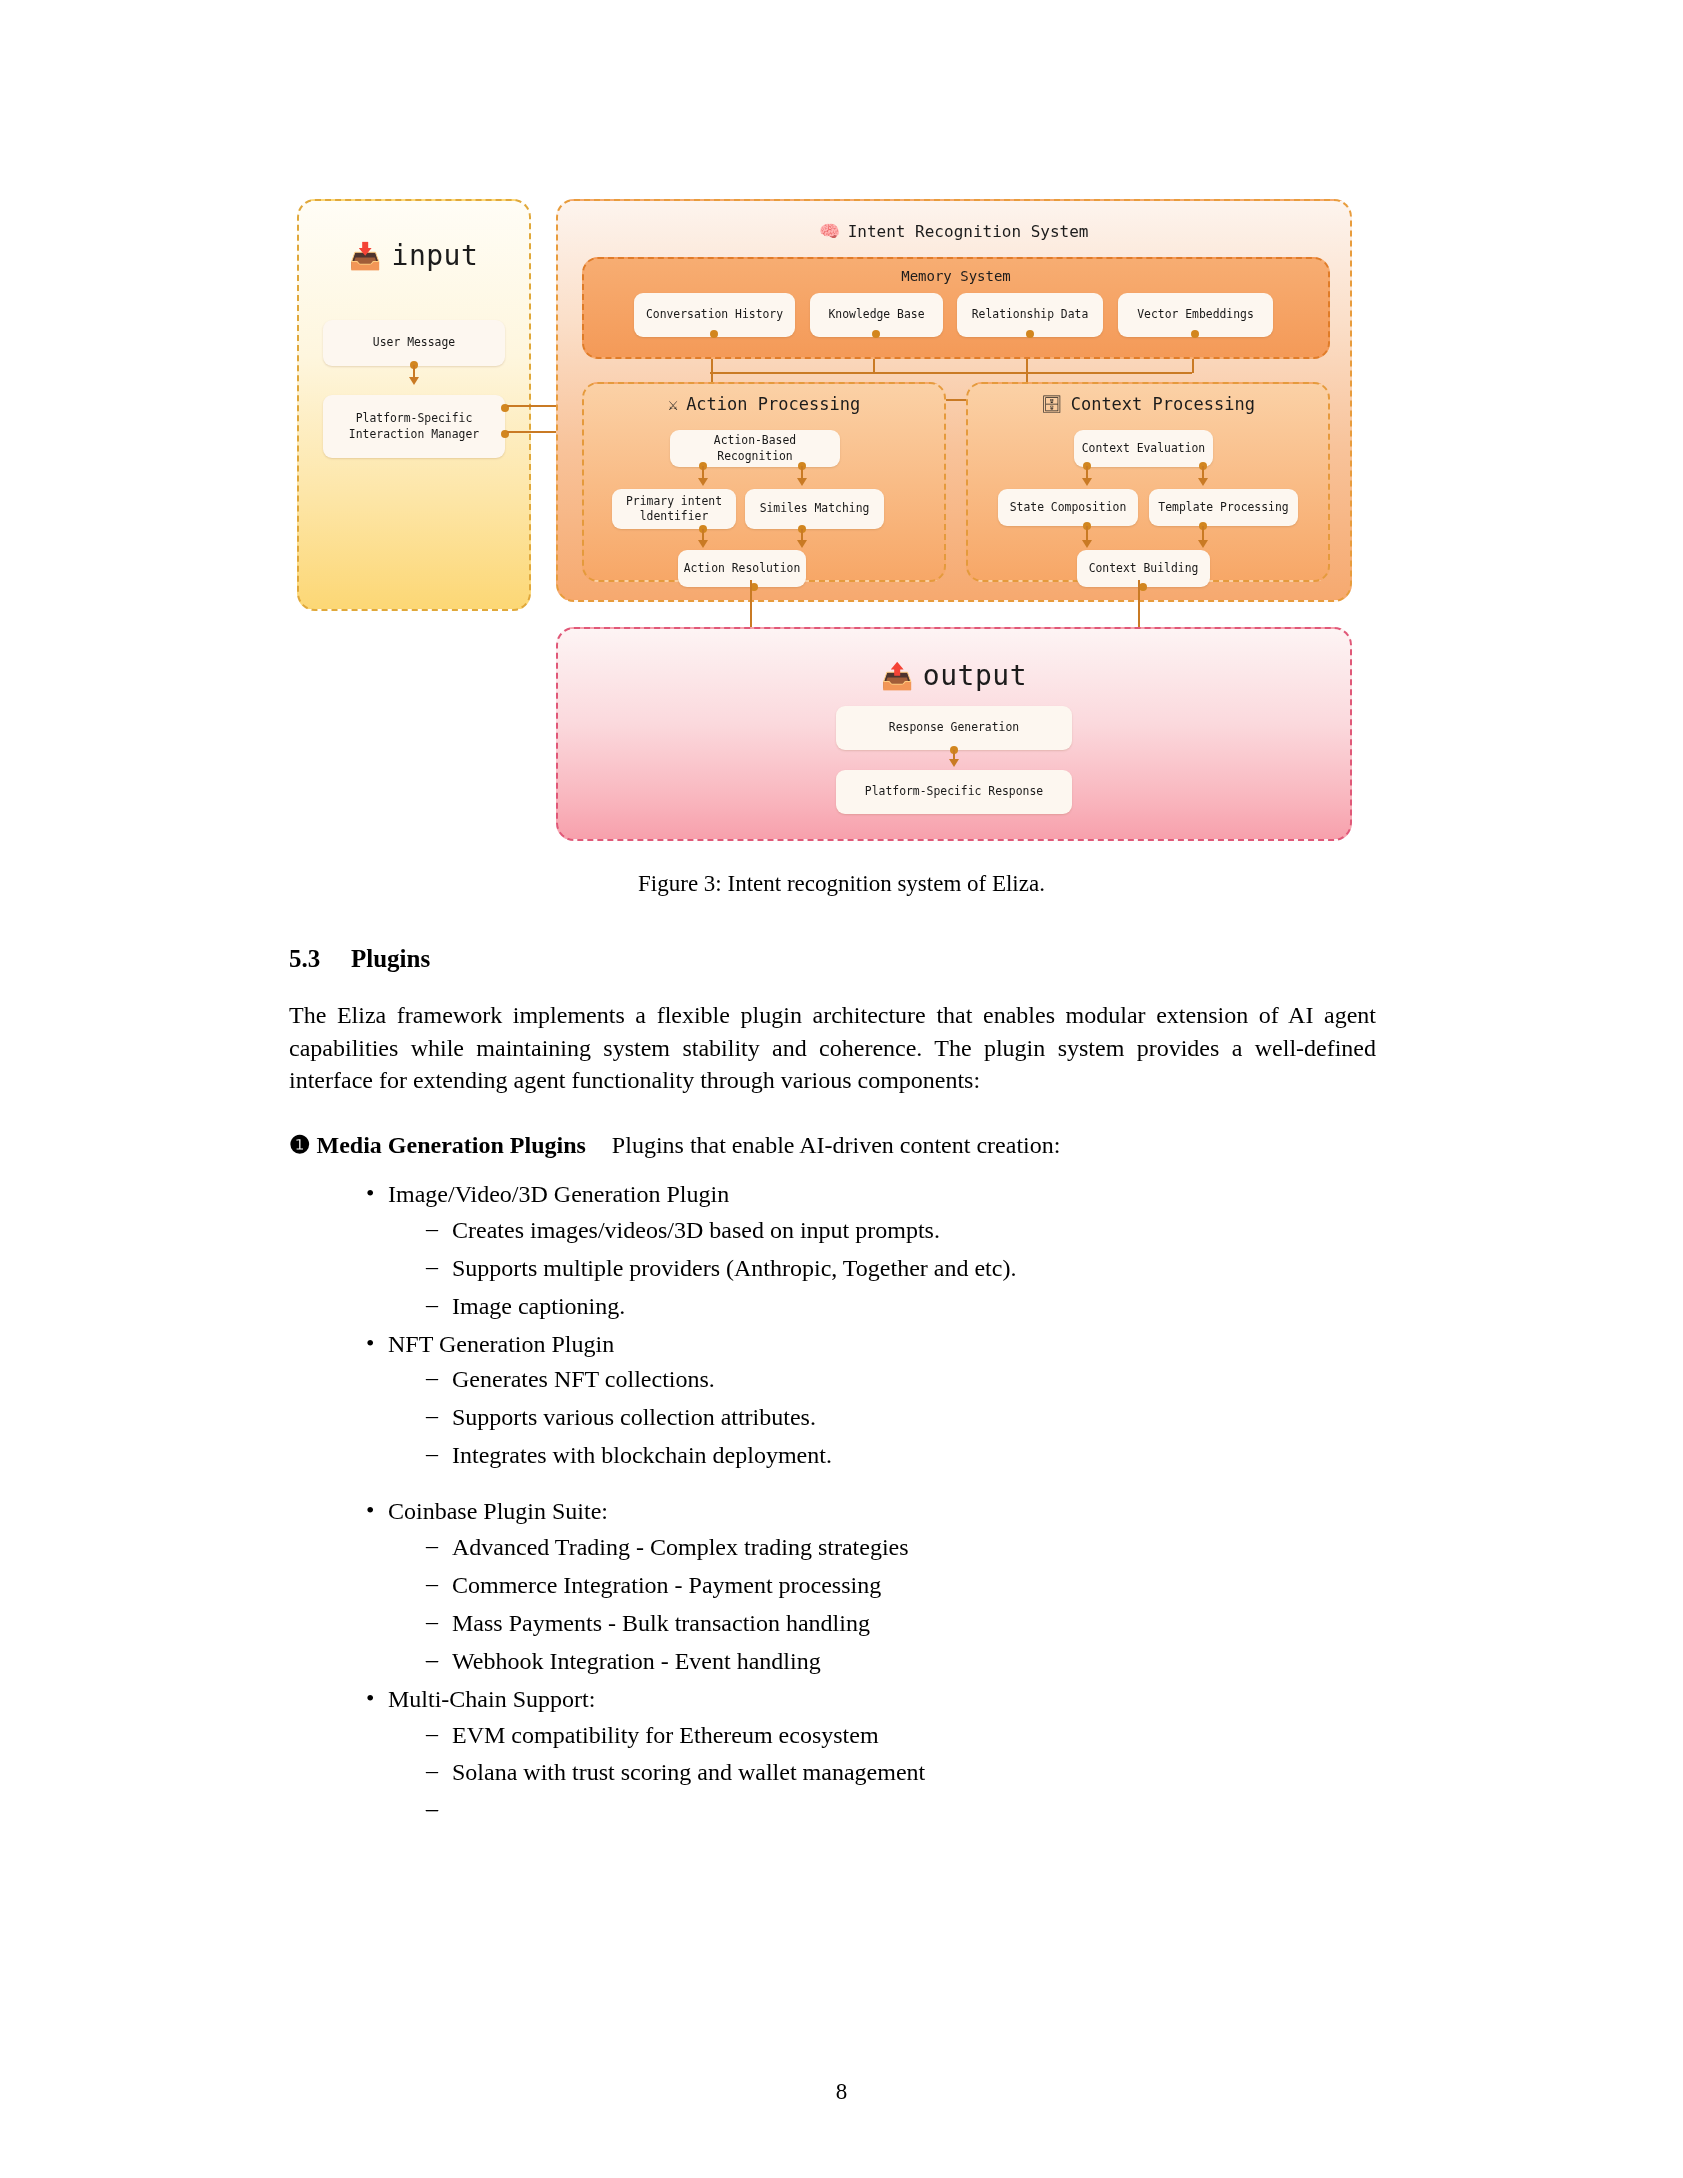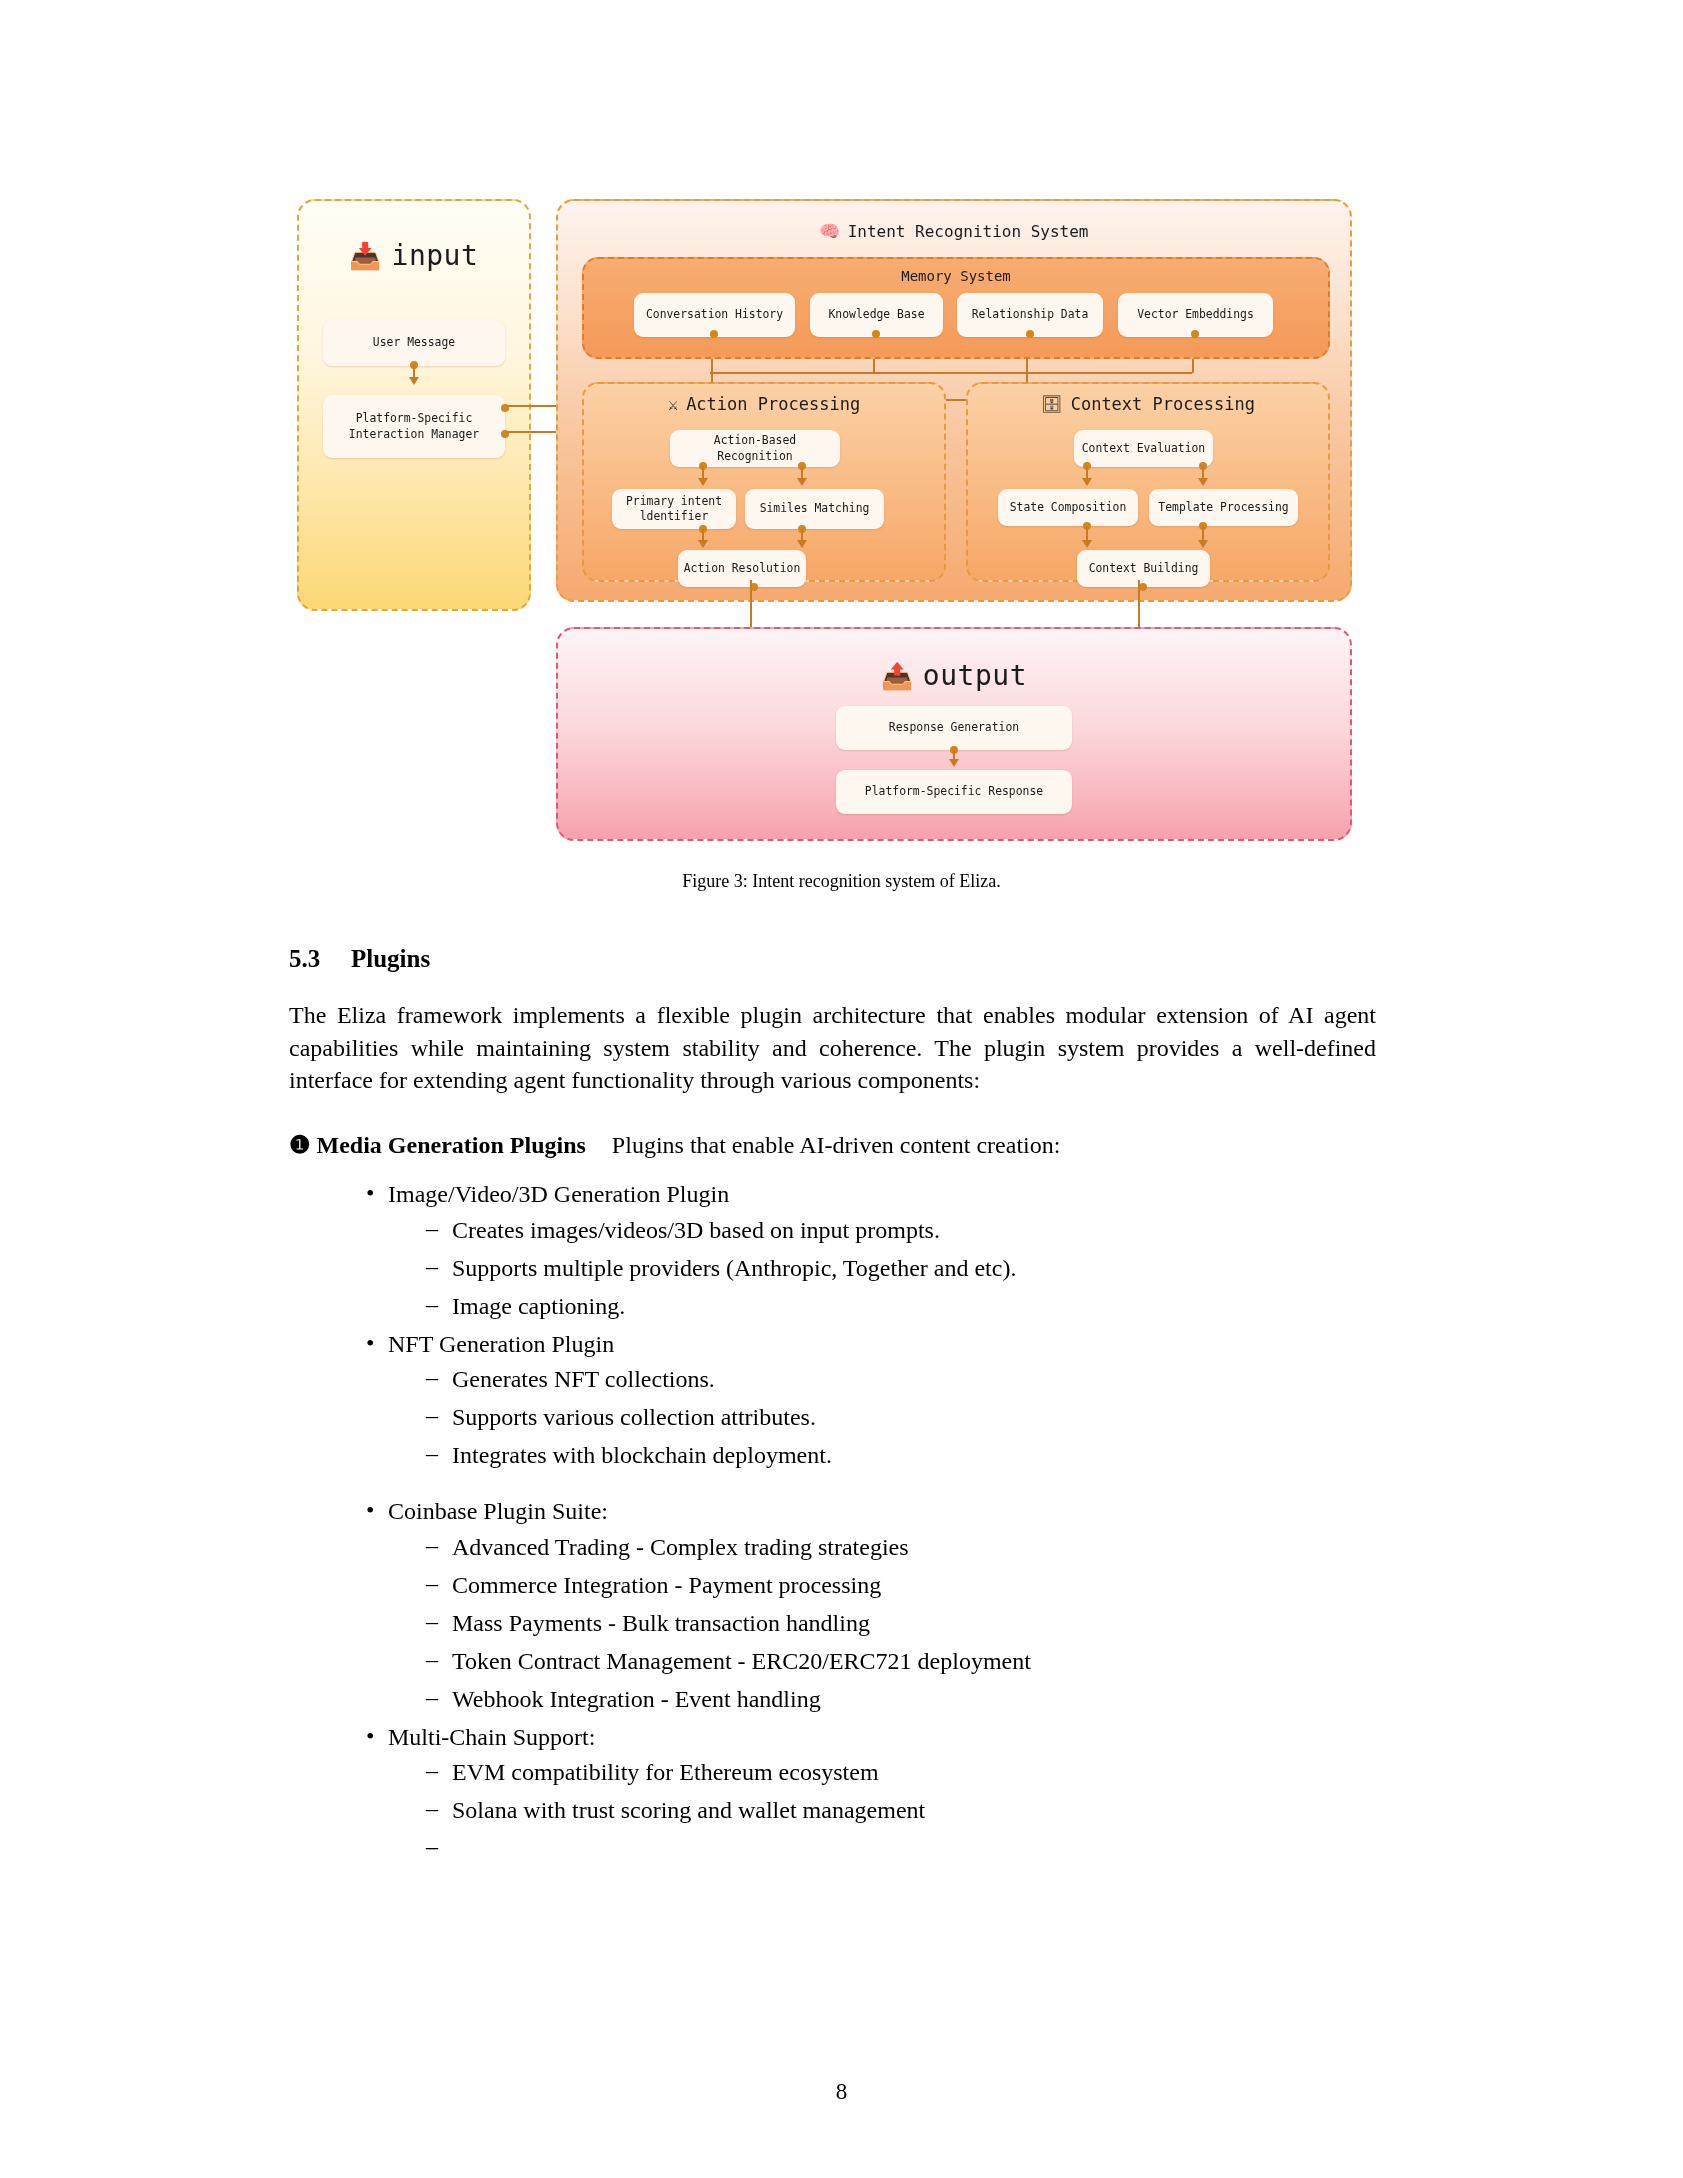--- a/index.html
+++ b/index.html
@@ -99,21 +99,21 @@
   .lnh{height:1.6px;}
   .dot{position:absolute;width:8px;height:8px;border-radius:50%;background:#d2861f;}
   .arw{position:absolute;width:0;height:0;}
   .arw-d{border-left:5px solid transparent;border-right:5px solid transparent;border-top:8px solid #c97a24;}
   .arw-r{border-top:5px solid transparent;border-bottom:5px solid transparent;border-left:8px solid #c97a24;}
   .arw-l{border-top:5px solid transparent;border-bottom:5px solid transparent;border-right:8px solid #c97a24;}
 
   
   #caption{
     position:absolute;left:0;right:0;top:871px;text-align:center;
-    font-size:18px;font-family:"Liberation Serif", serif;
+    font-size:23px;font-family:"Liberation Serif", serif;
   }
   #body{
     position:absolute;left:289px;top:945px;width:1087px;
     font-family:"Liberation Serif", serif;
   }
   h2.sec{
     font-size:25px;font-weight:bold;margin:0 0 26px 0;
     font-family:"Liberation Serif", serif;
   }
   h2.sec .num{display:inline-block;width:62px;}
@@ -343,21 +343,21 @@
 
 
   <ul class="lvl1">
     <li>
       <span class="b1">•</span>
       <span>Coinbase Plugin Suite:</span>
       <ul class="lvl2">
         <li><span class="b2">–</span><span>Advanced Trading - Complex trading strategies</span></li>
         <li><span class="b2">–</span><span>Commerce Integration - Payment processing</span></li>
         <li><span class="b2">–</span><span>Mass Payments - Bulk transaction handling</span></li>
-        <li><span class="b2">–</span><span>Token Contract Management - ERC20/ERC721 deployment</span></li>
+        <li><span class="b2">–</span></li>
         <li><span class="b2">–</span><span>Webhook Integration - Event handling</span></li>
       </ul>
     </li>
     <li>
       <span class="b1">•</span>
       <span>Multi-Chain Support:</span>
       <ul class="lvl2">
         <li><span class="b2">–</span><span>EVM compatibility for Ethereum ecosystem</span></li>
         <li><span class="b2">–</span><span>Solana with trust scoring and wallet management</span></li>
         <li><span class="b2">–</span></li>

